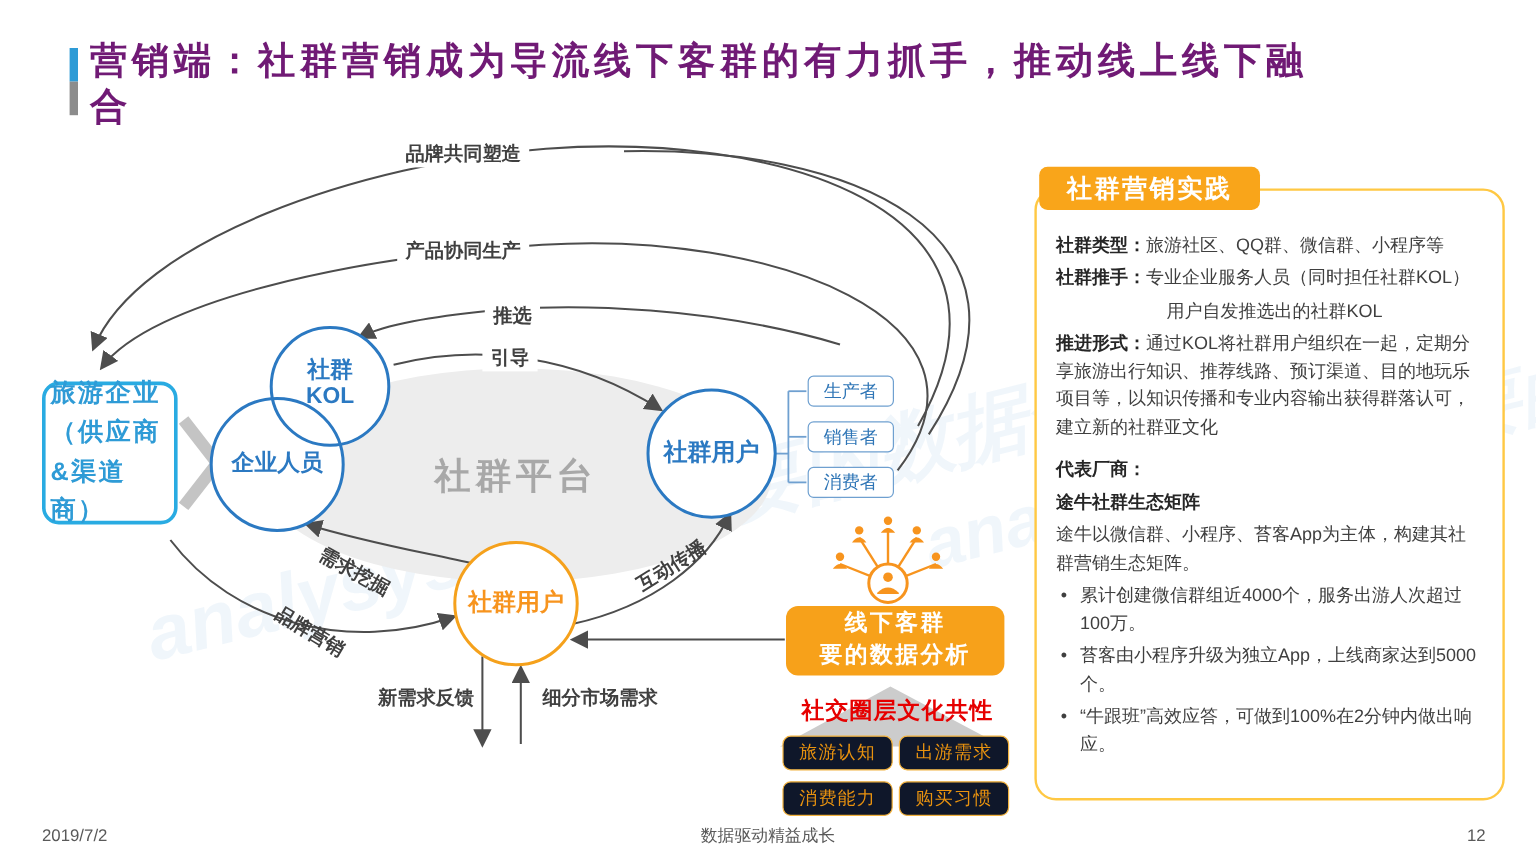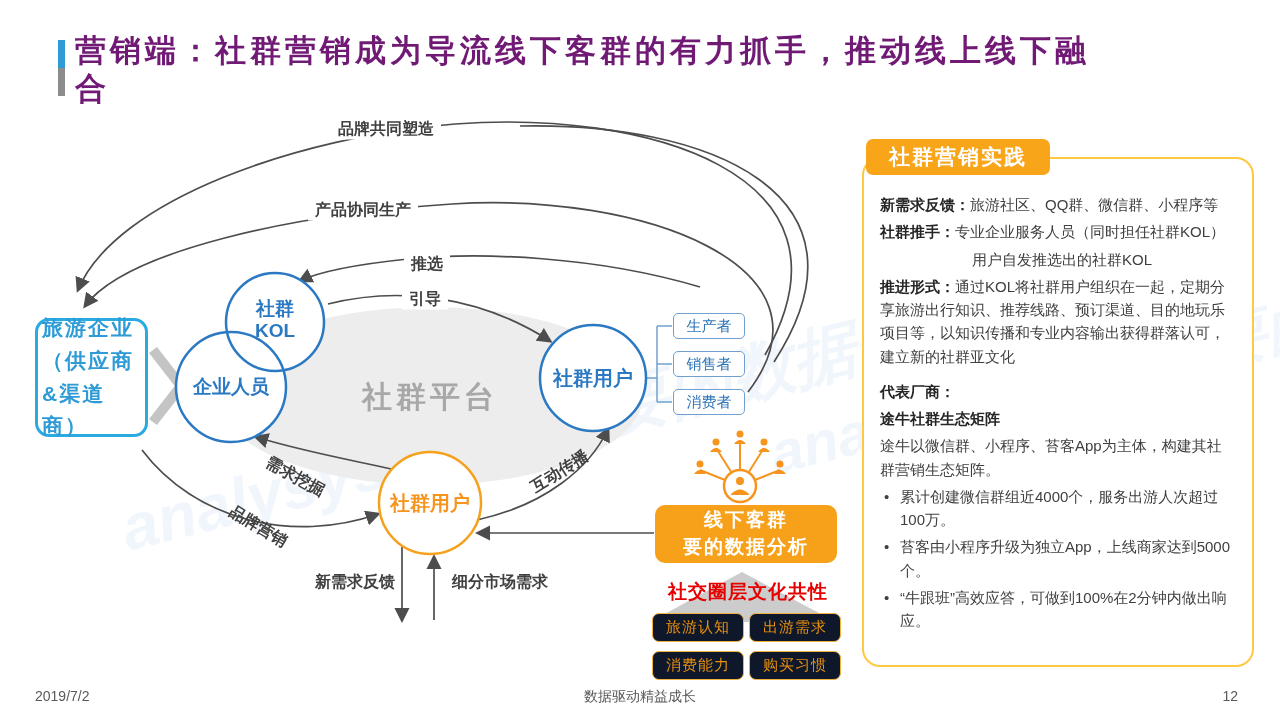--- a/index.html
+++ b/index.html
@@ -196,21 +196,21 @@
           <path d="M 758 452 Q 764 444 770 452 Z"></path>
         <circle cx="780" cy="464" r="3.5"></circle>
           <path d="M 774 474 Q 780 466 786 474 Z"></path>
       </g>
     </g>
 
     <polygon points="742,572 650,622 836,622" fill="#cccccc"></polygon>
   </svg>
 
   <div class="arc-label" style="left:386px; top:129px;">品牌共同塑造</div>
-  <div class="arc-label" style="left:363px; top:210px;">产品协同生产</div>
+  <div class="arc-label" style="left:386px; top:210px;">产品协同生产</div>
   <div class="arc-label" style="left:427px; top:264px;">推选</div>
   <div class="arc-label" style="left:425px; top:299px;">引导</div>
   <div class="arc-label rot" style="left:295px; top:477px; transform:translate(-50%,-50%) rotate(29deg);">需求挖掘</div>
   <div class="arc-label rot" style="left:258px; top:527px; transform:translate(-50%,-50%) rotate(31deg);">品牌营销</div>
   <div class="arc-label rot" style="left:560px; top:472px; transform:translate(-50%,-50%) rotate(-32deg);">互动传播</div>
 
   <div id="travel-box">
     <span>旅游企业</span>
     <span>（供应商</span>
     <span>&amp;渠道商）</span>
@@ -240,21 +240,21 @@
 
   <div class="trait-box" style="left:652px; top:613px;">旅游认知</div>
   <div class="trait-box" style="left:749px; top:613px;">出游需求</div>
   <div class="trait-box" style="left:652px; top:651px;">消费能力</div>
   <div class="trait-box" style="left:749px; top:651px;">购买习惯</div>
 
 
   <div id="panel-tab">社群营销实践</div>
   <div id="panel">
     <p>
-      <b>新需求反馈：</b><span>旅游社区、QQ群、微信群、小程序等</span>
+      <b>社群类型：</b><span>旅游社区、QQ群、微信群、小程序等</span>
     </p>
     <p>
       <b>社群推手：</b><span>专业企业服务人员（同时担任社群KOL）</span>
     </p>
     <p class="indent">用户自发推选出的社群KOL</p>
     <p>
       <b>推进形式：</b><span>通过KOL将社群用户组织在一起，定期分享旅游出行知识、推荐线路、预订渠道、目的地玩乐项目等，以知识传播和专业内容输出获得群落认可，建立新的社群亚文化</span>
     </p>
     <p class="gap"><b>代表厂商：</b></p>
     <p><b>途牛社群生态矩阵</b></p>

